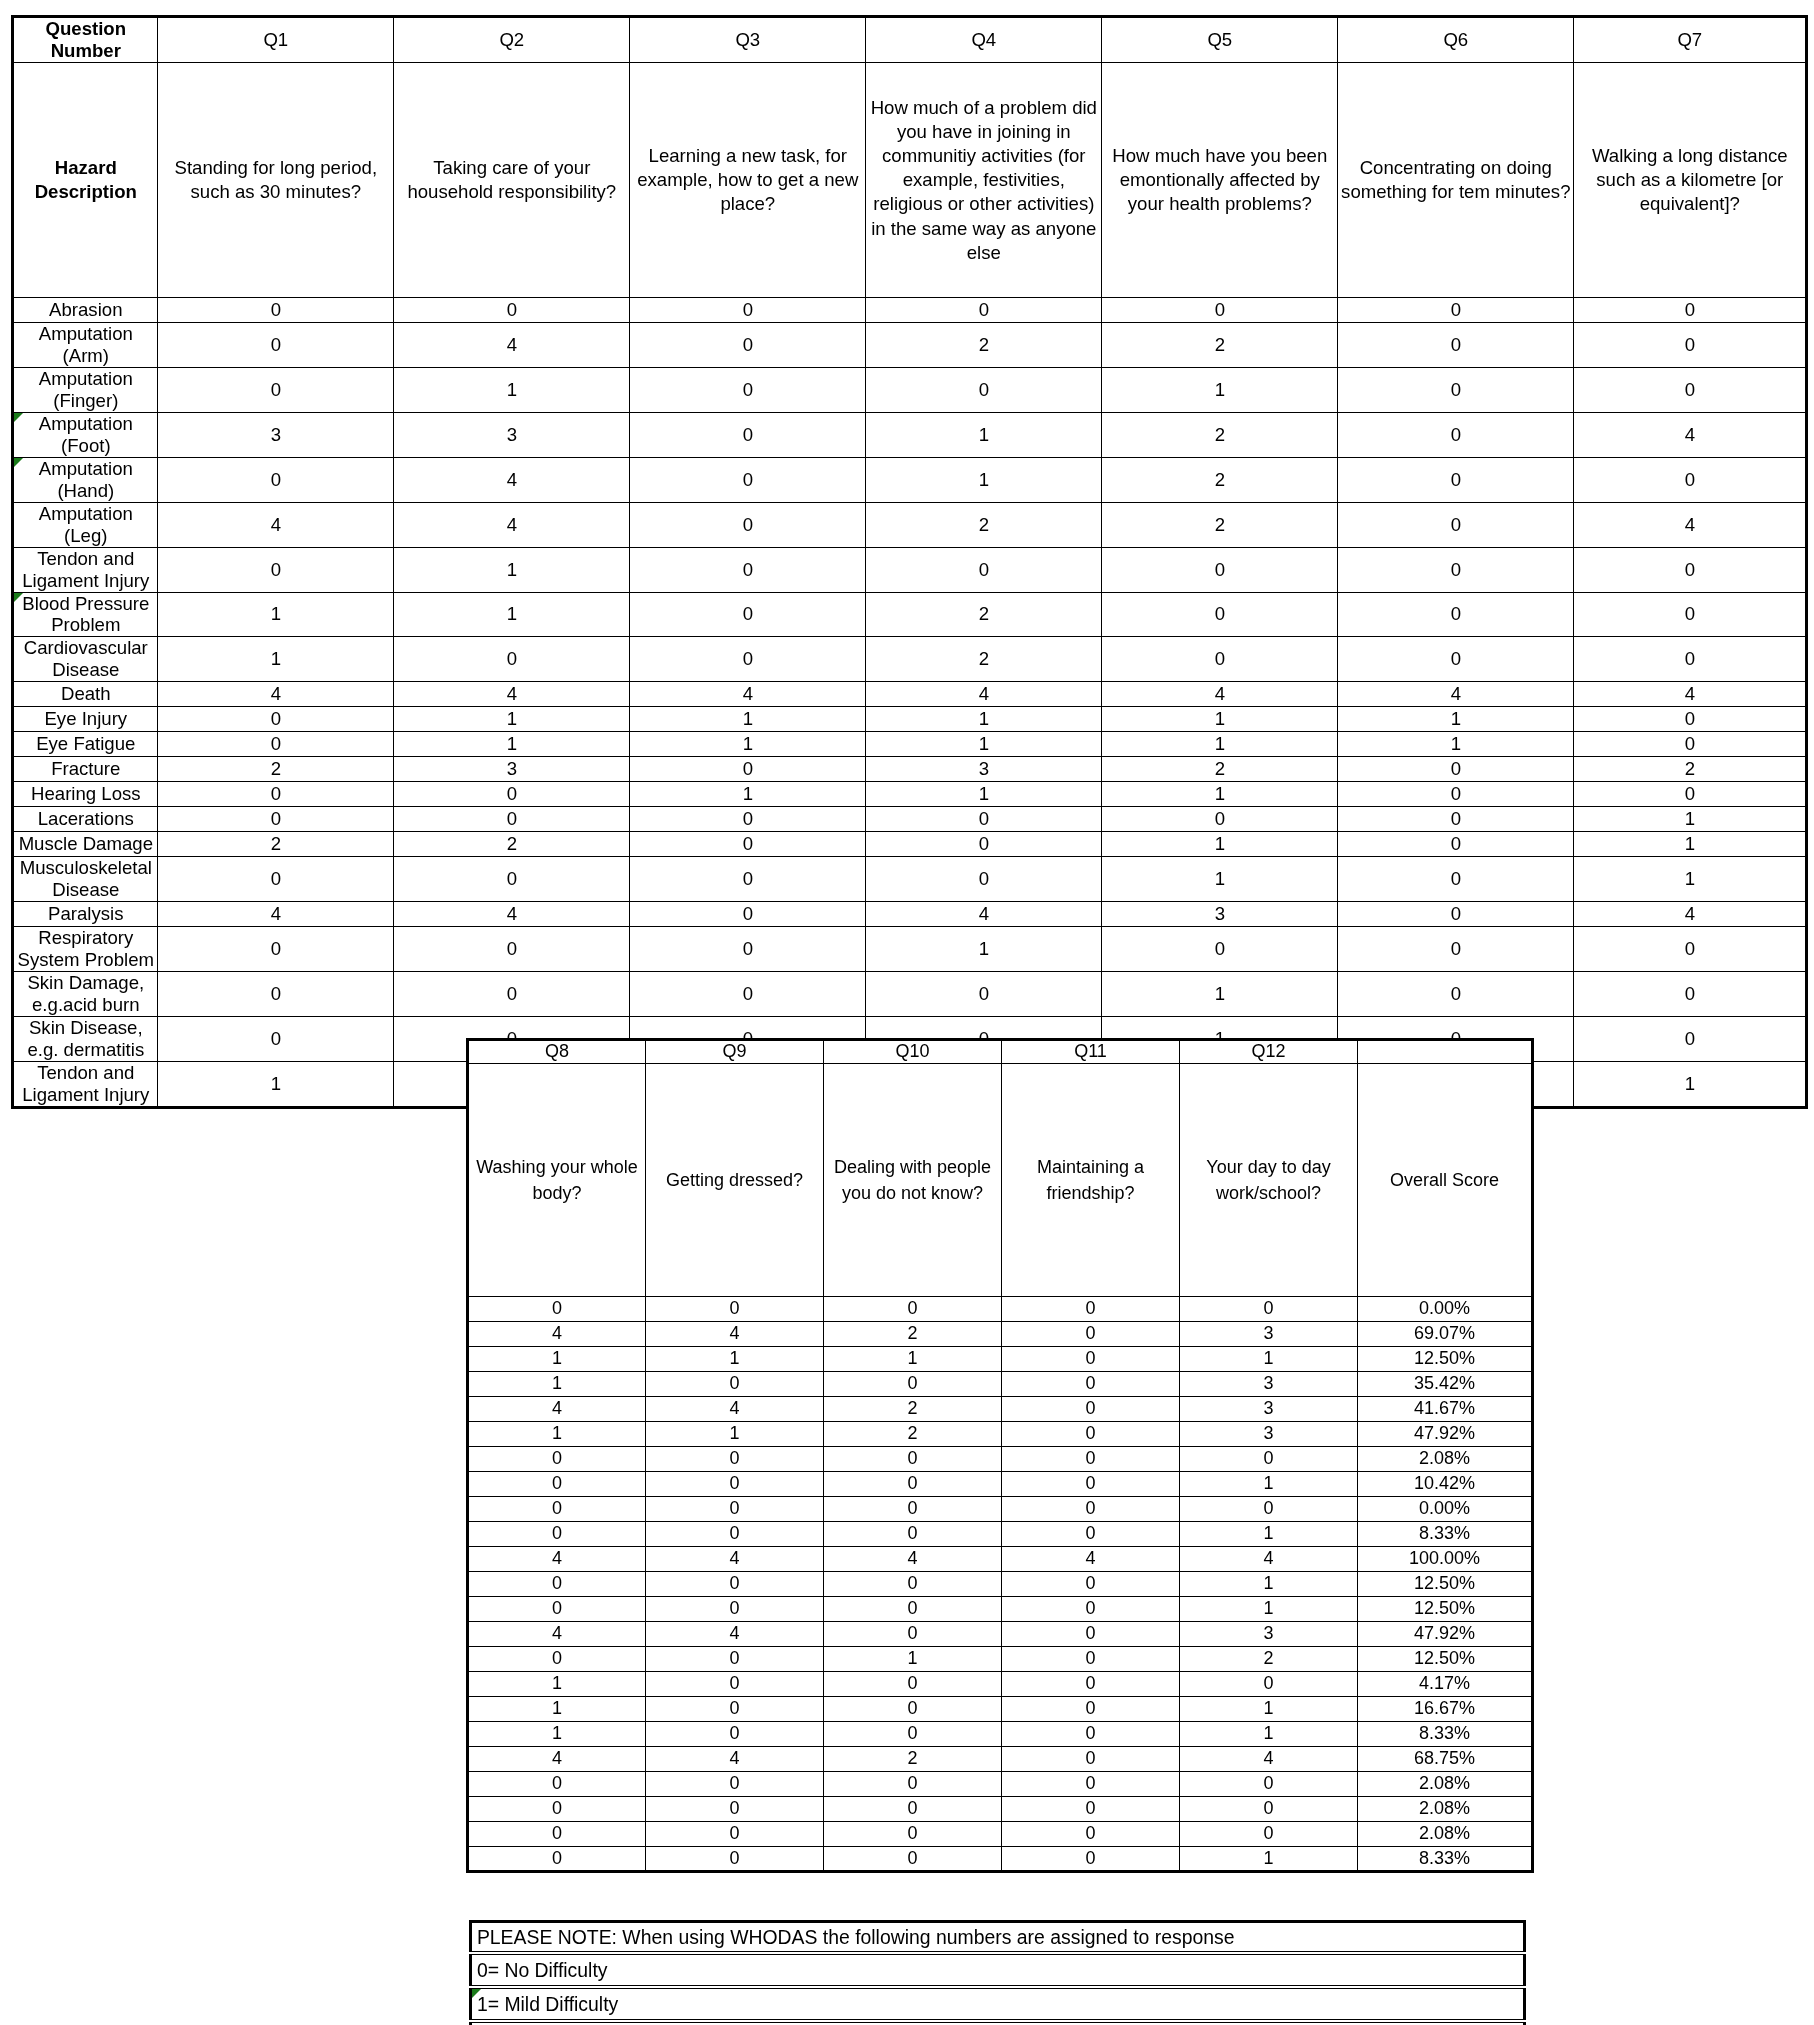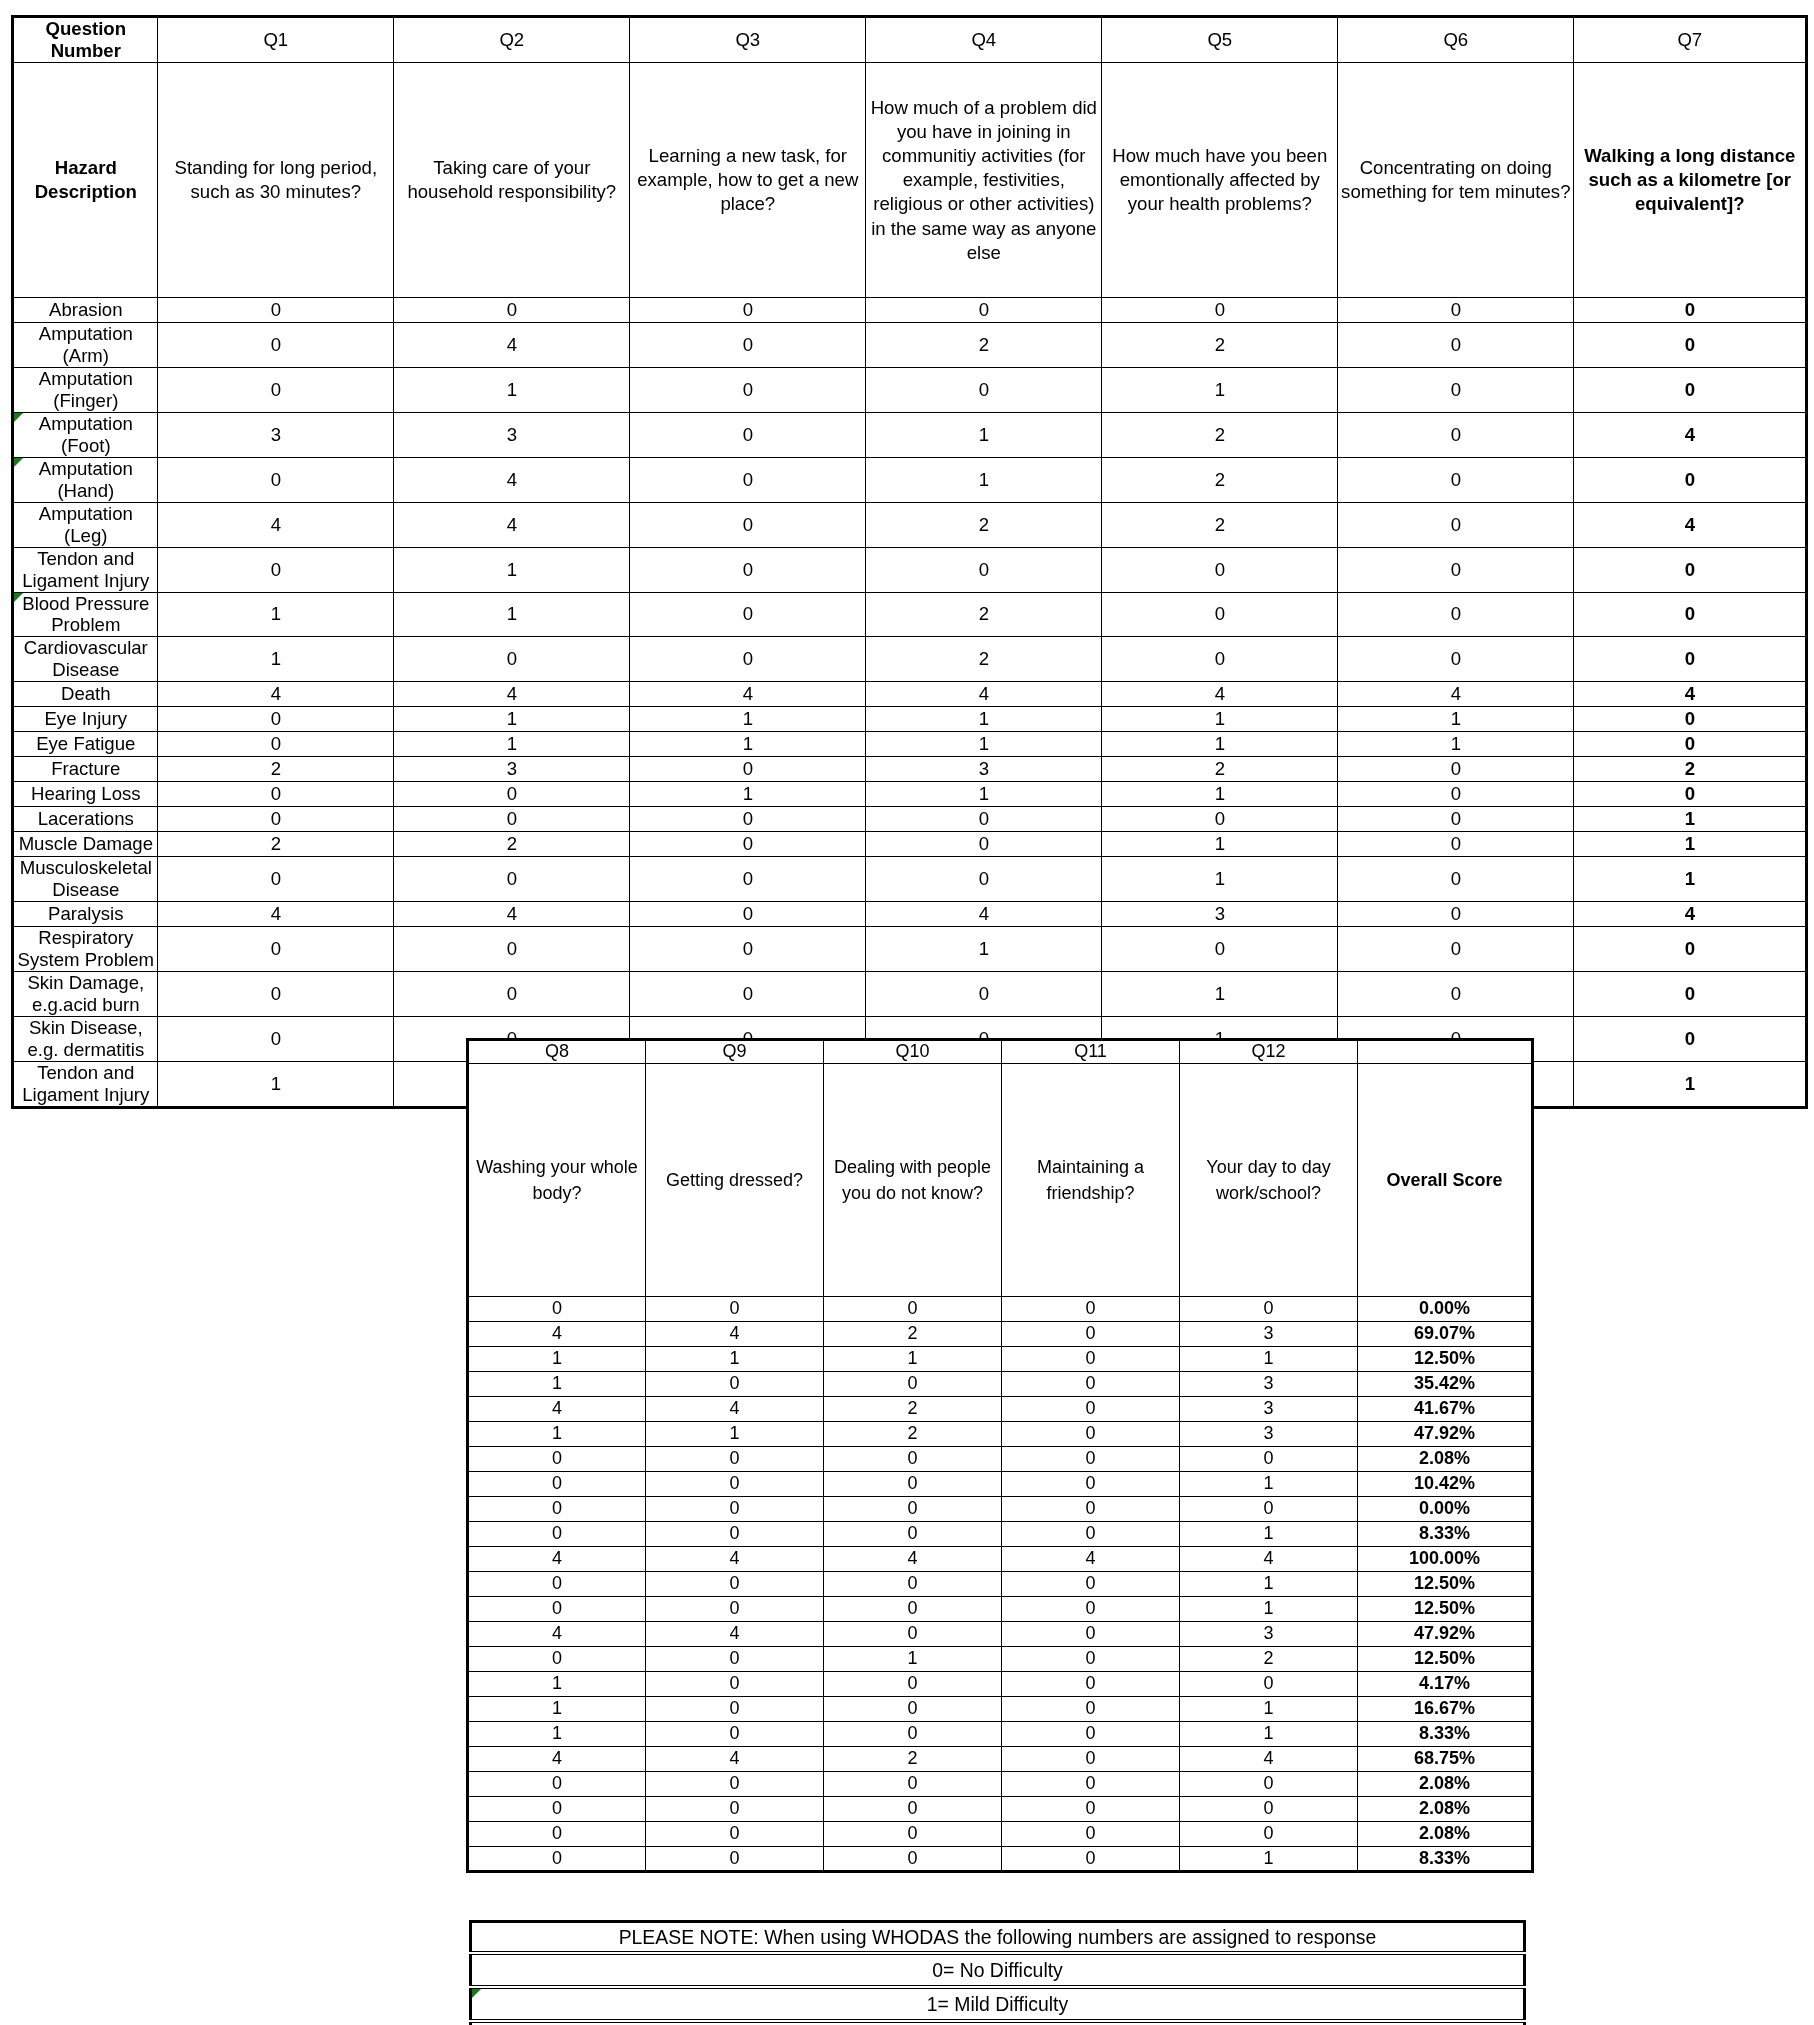--- a/index.html
+++ b/index.html
@@ -27,21 +27,21 @@
     padding: 0 2.4px;
     text-align: center;
     vertical-align: middle;
     color: #000;
     font-weight: 400;
     line-height: 1.18;
   }
   table.grid td.outer-top    { border-top-width: 3.6px; }
   table.grid td.outer-bottom { border-bottom-width: 3.6px; }
   table.grid td.outer-left   { border-left-width: 3.6px; }
-  table.grid td.outer-right  { border-right-width: 3.6px; font-weight: bold; }
+  table.grid td.outer-right  { border-right-width: 3.6px; }
 
   
   #table1-wrap {
     position: absolute;
     left: 11.3px;
     top: 15.4px;
     width: 1792px;
   }
   #table1 { width: 1792px; }
   #table1 td { font-size: 18.6px; }
@@ -84,21 +84,21 @@
   
   #note-wrap {
     position: absolute;
     left: 467px;
     top: 1918px;
     width: 1061px;
   }
   #notebox { width: 1061px; }
   #notebox td {
     border: 1.2px solid #000;
-    text-align: center;
+    text-align: left;
     vertical-align: middle;
     padding: 0 4.9px;
     height: 32px;
     font-size: 19.4px;
     color: #000;
     position: relative;
   }
   #notebox td.outer-top    { border-top-width: 3.6px; }
   #notebox td { border-left-width: 3.6px; border-right-width: 3.6px; }
 </style>

